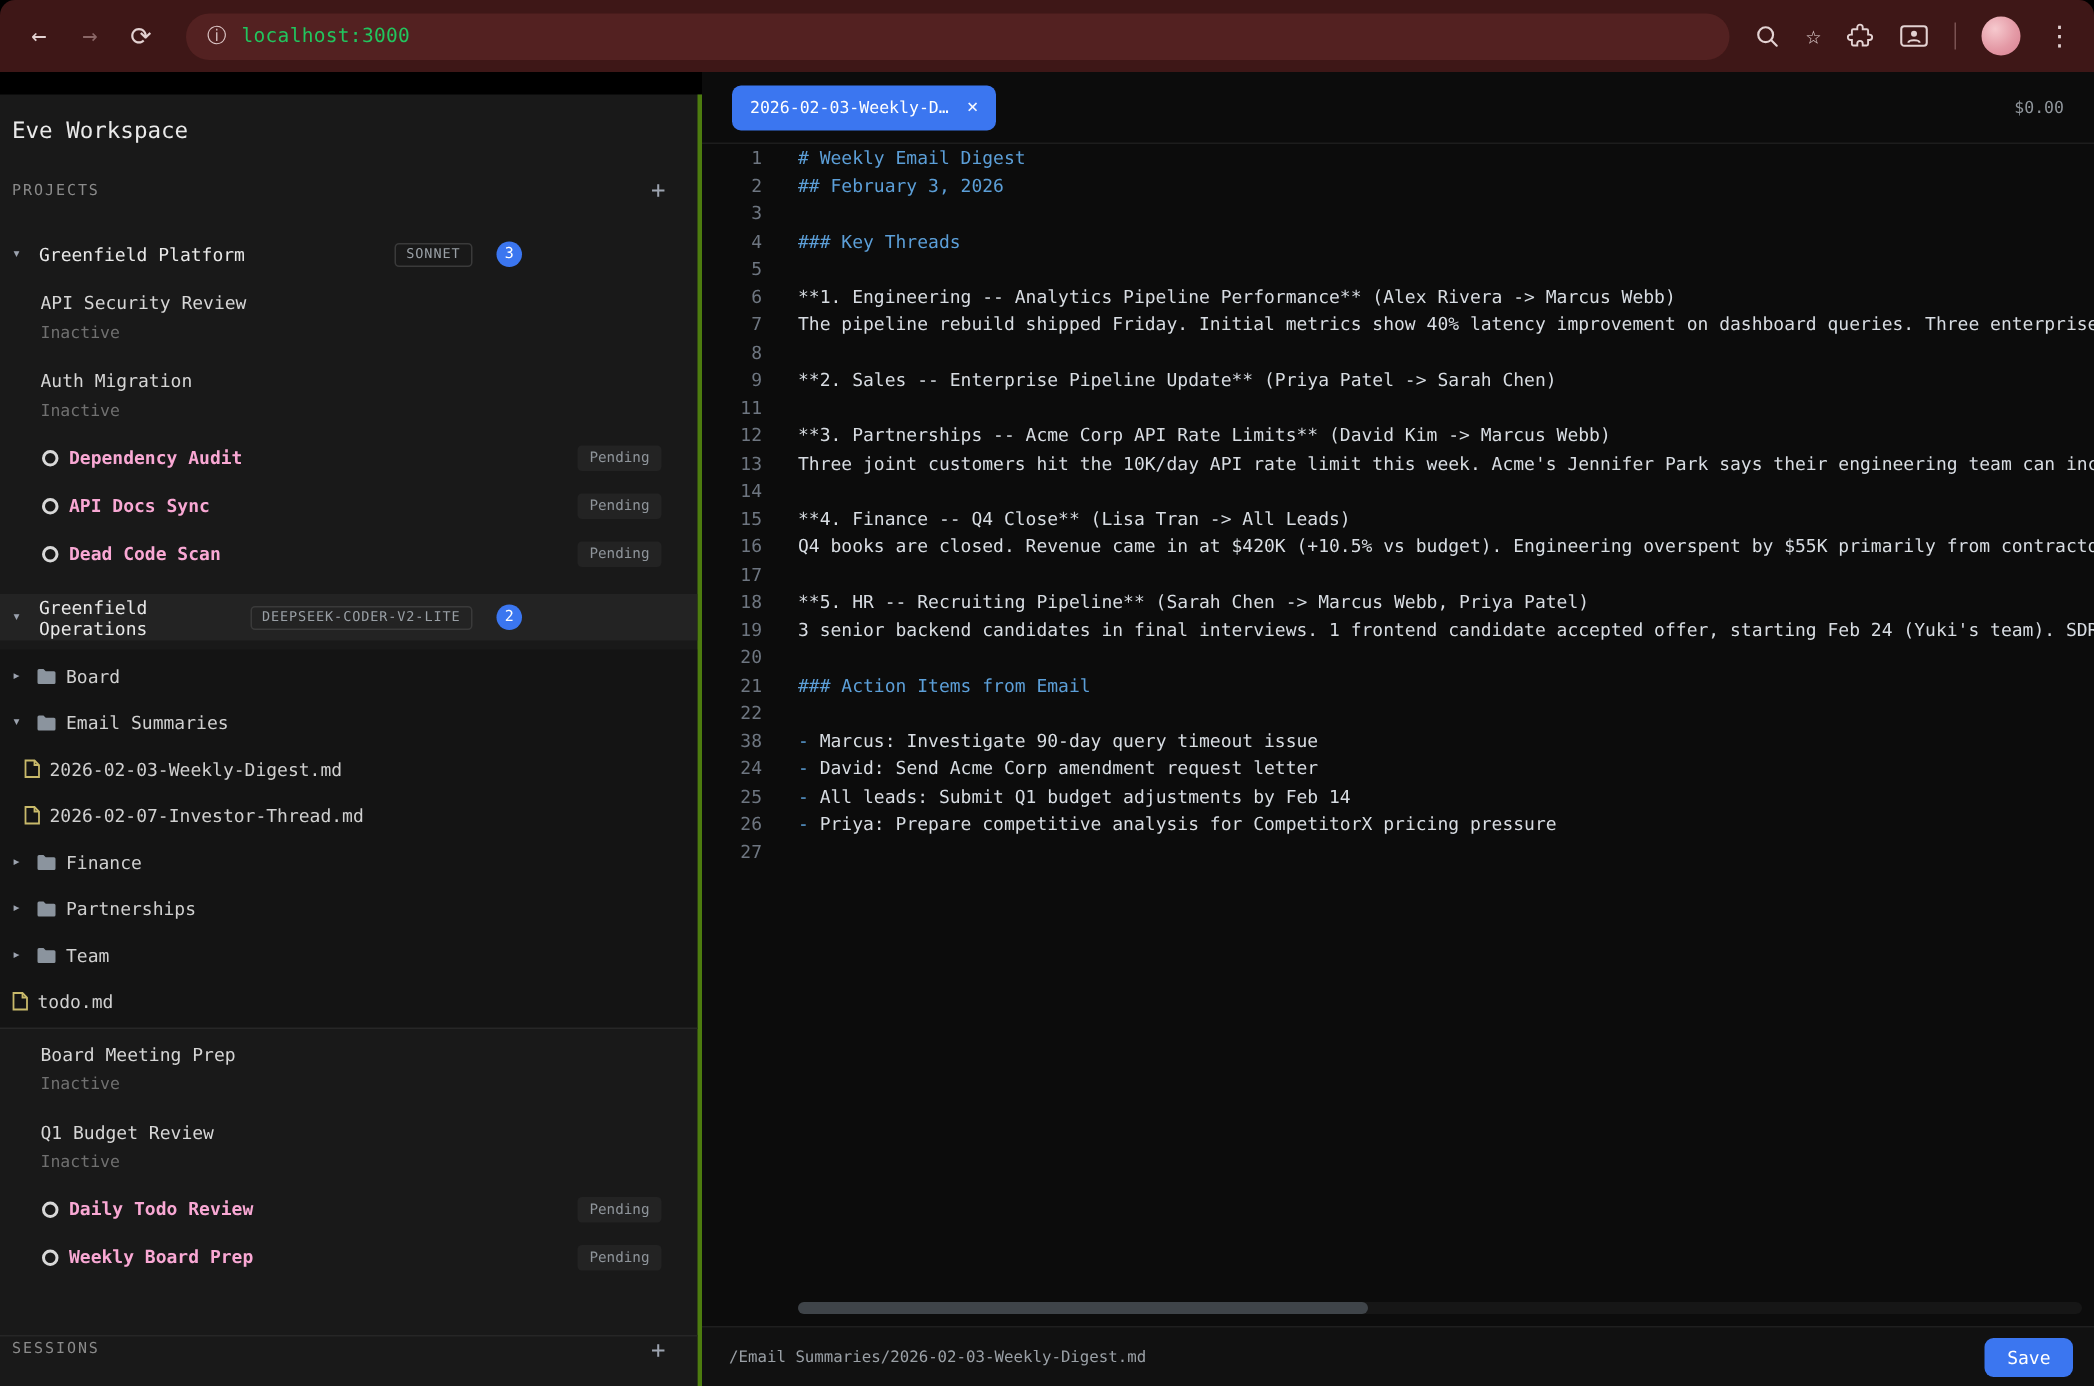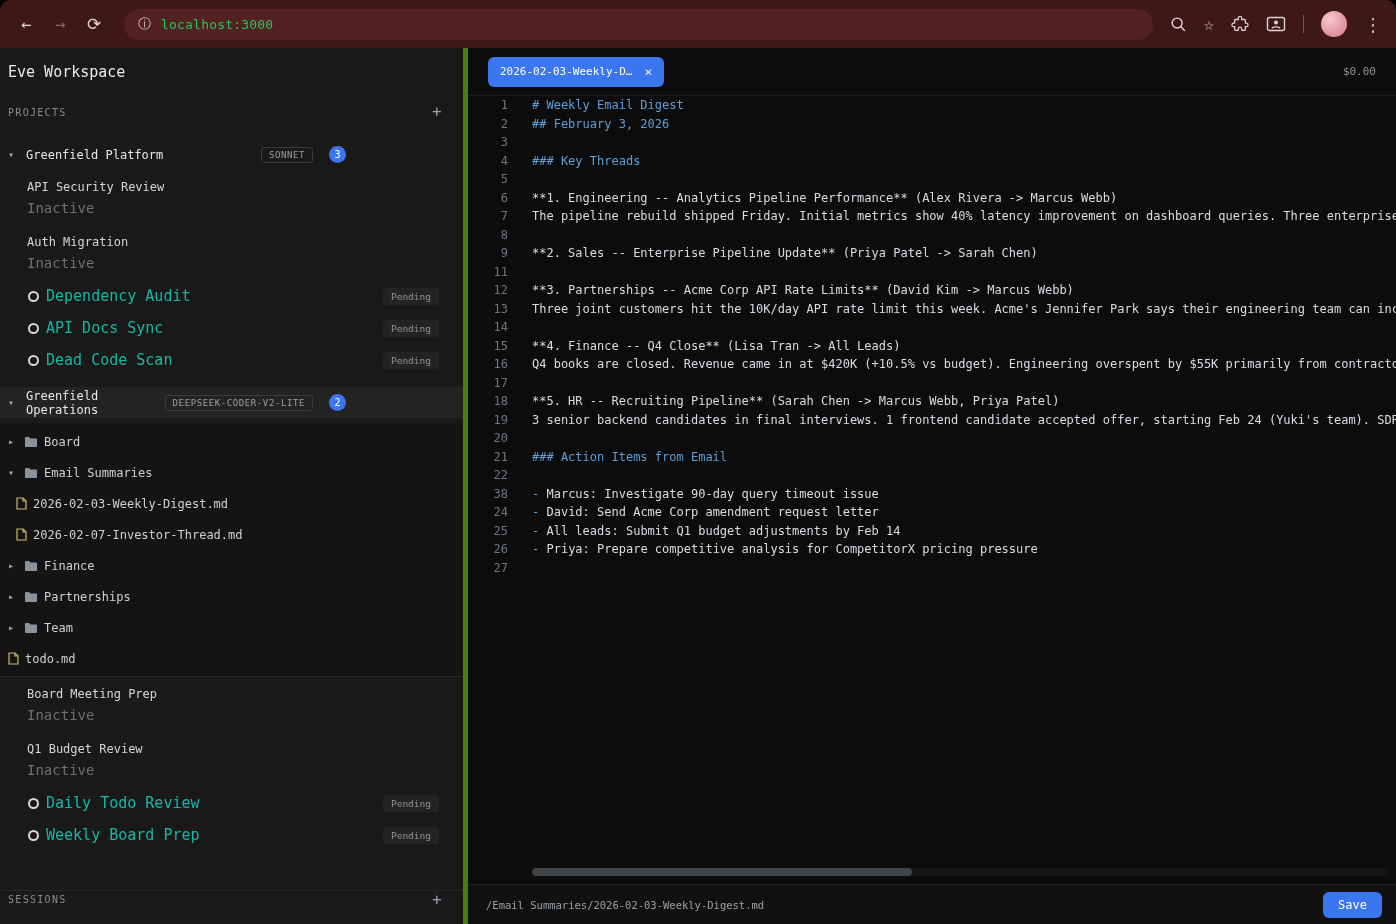--- a/index.html
+++ b/index.html
@@ -24,43 +24,43 @@
   .vsep { width:1px; height:18px; background:#7a5252; }
   .avatar { width:26px; height:26px; border-radius:50%;
     background:radial-gradient(circle at 35% 32%, #f6c9ce 0%, #e49aa6 55%, #d77f90 100%); }
   .dots-ic { color:#e3d2d2; font-size:18px; }
 
   
   .app { position:absolute; top:48px; left:0; right:0; bottom:0; display:flex; }
 
   
   .sidebar { width:468px; flex:none; background:#191919; position:relative;
-    border-right:5px solid #4d7c0f; overflow:hidden; }
+    border-right:3px solid #4d7c0f; overflow:hidden;margin-top:15px; }
   .ws-header { height:48px; line-height:48px; padding-left:8px; color:#eaeaea; font-size:15px; }
   .section-row { height:32px; display:flex; align-items:center; justify-content:space-between;
     padding:0 20px 0 8px; color:#8b8b8b; font-size:10px; letter-spacing:1.3px; }
   .plus-btn { color:#9ca3af; font-size:16px; font-weight:normal; line-height:1; }
 
   .proj-header { height:31px; margin-top:11px; display:flex; align-items:center;
     padding-left:8px; gap:8px; font-size:12px; color:#e8e8e8; }
   .proj-header.selected { background:#232323; }
   .chev { color:#9ca3af; font-size:10px; width:10px; flex:none; }
   .badges { margin-left:auto; margin-right:117px; display:flex; align-items:center; gap:16px; }
   .model-badge { font-size:9px; color:#9aa0a6; border:1px solid #3a3a3a; border-radius:3px;
     padding:2px 7px; letter-spacing:0.6px; white-space:nowrap; }
   .count-badge { width:17px; height:17px; border-radius:50%; background:var(--accent,#3b76f0);
     color:#fff; font-size:10px; display:flex; align-items:center; justify-content:center; }
 
   .agent-row { padding:10px 0 9px 27px; }
   .agent-title { font-size:12px; color:#d6d6d6; margin-bottom:6px; }
-  .agent-status { font-size:14px; color:#707070; }
+  .agent-status { font-size:11px; color:#707070; }
 
   .task-row { height:32px; display:flex; align-items:center; padding:0 24px 0 28px; }
   .task-circle { width:11px; height:11px; border-radius:50%; border:2.5px solid #d8d8d8; flex:none; }
-  .task-label { font-size:15px; color:#14b8a6; flex:1; margin-left:7px; }
+  .task-label { font-size:12px; color:#f9a8d4; flex:1; margin-left:7px;font-weight:bold; }
   .task-pill { font-size:9.5px; color:#8f959b; background:#232323; border-radius:3px; padding:3px 8px; }
 
   .tree { background:#141414; border-bottom:1px solid #272727; margin-top:6px; padding:2px 0; }
   .tree-row { height:31px; display:flex; align-items:center; gap:6px; font-size:12px; color:#d0d0d0; }
   .tree-row .chev { font-size:10px; }
   .tree-icon { display:flex; align-items:center; flex:none; }
 
   .sessions-row { position:absolute; bottom:0; left:0; right:0; height:34px; background:#191919;
     border-top:1px solid #262626; display:flex; align-items:center; justify-content:space-between;
     padding:0 20px 16px 8px; color:#8b8b8b; font-size:10px; letter-spacing:1.3px; }

